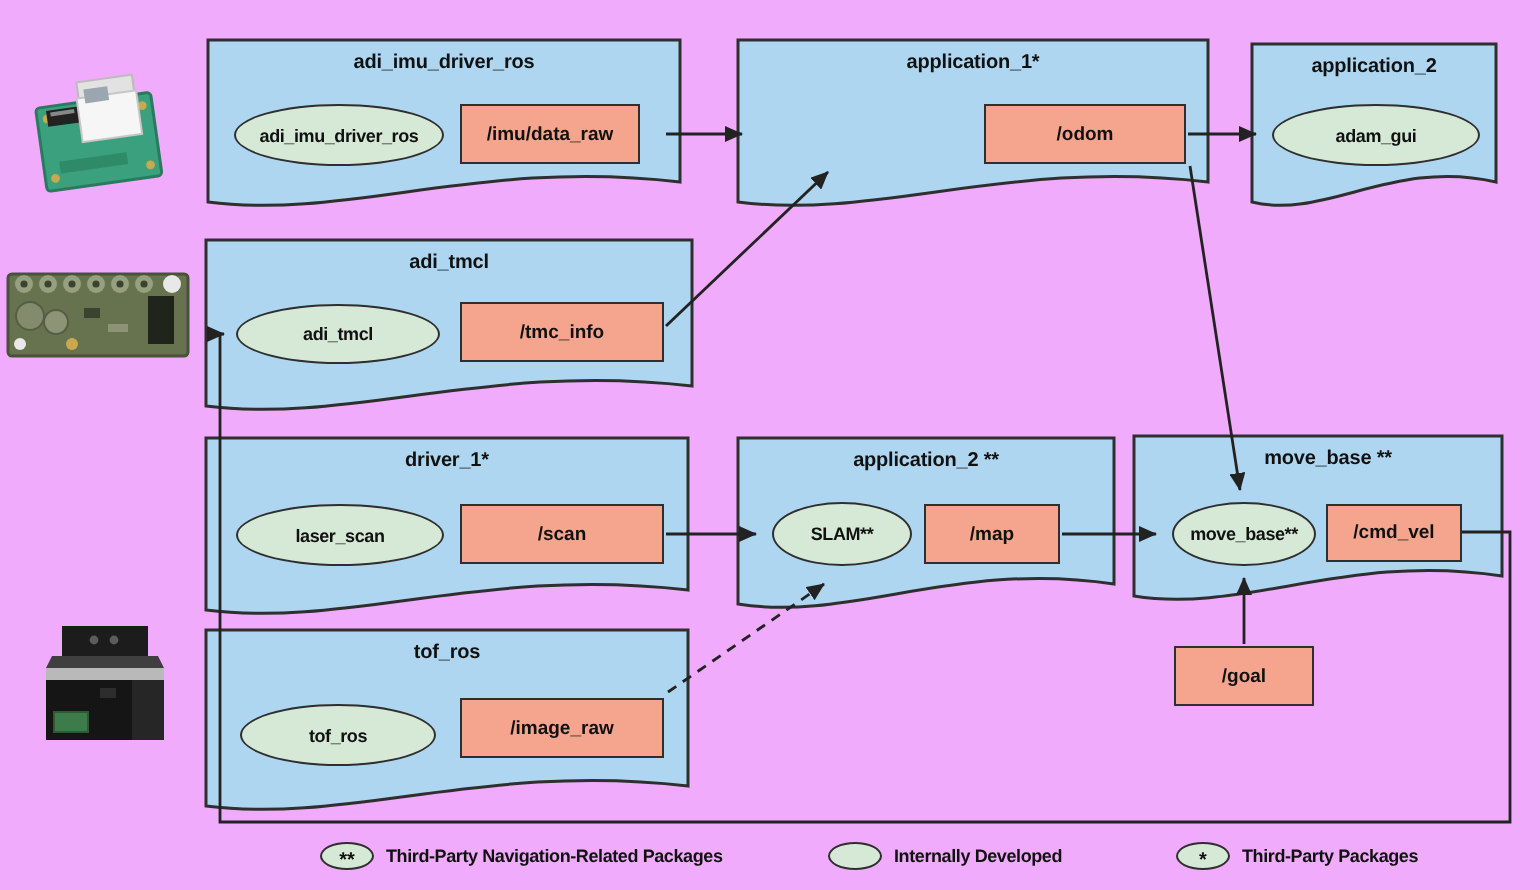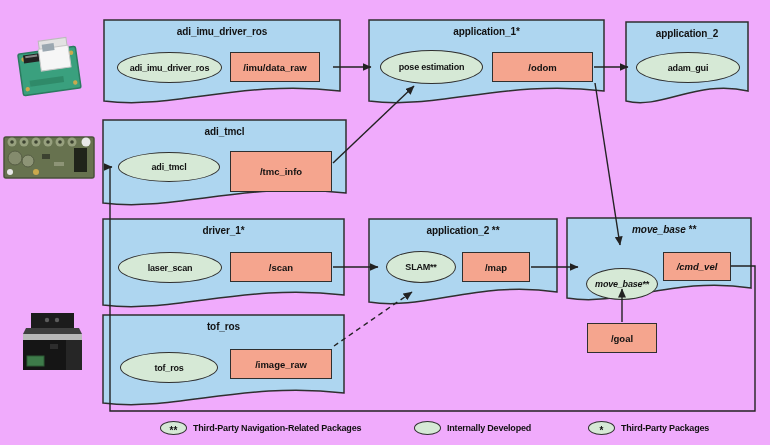--- a/index.html
+++ b/index.html
@@ -97,65 +97,64 @@
     <div class="pkg-title">adi_imu_driver_ros</div>
     <div class="node" style="left:14px; top:33px; width:105px; height:31px;">adi_imu_driver_ros</div>
     <div class="topic" style="left:127px; top:33px; width:90px; height:30px;">/imu/data_raw</div>
   </div>
 
   <div class="pkg" style="left:368px; top:19px; width:237px; height:87px;">
       <svg class="pkg-bg" width="237" height="87">
         <path d="M1,1 H236 V72 C 137.45999999999998,60 71.1,91 1,82 Z"></path>
       </svg>
     <div class="pkg-title">application_1*</div>
-    <div class="node" style="left:12px; top:31px; width:103px; height:34px;">pose estimation</div>
     <div class="topic" style="left:124px; top:33px; width:101px; height:30px;">/odom</div>
   </div>
 
   <div class="pkg" style="left:625px; top:21px; width:124px; height:85px;">
       <svg class="pkg-bg" width="124" height="85">
         <path d="M1,1 H123 V70 C 71.92,58 37.199999999999996,89 1,80 Z"></path>
       </svg>
     <div class="pkg-title">application_2</div>
     <div class="node" style="left:11px; top:31px; width:104px; height:31px;">adam_gui</div>
   </div>
 
   <div class="pkg" style="left:102px; top:119px; width:245px; height:89px;">
       <svg class="pkg-bg" width="245" height="89">
         <path d="M1,1 H244 V74 C 142.1,62 73.5,93 1,84 Z"></path>
       </svg>
     <div class="pkg-title">adi_tmcl</div>
     <div class="node" style="left:16px; top:33px; width:102px; height:30px;">adi_tmcl</div>
-    <div class="topic" style="left:128px; top:32px; width:102px; height:41px;">/tmc_info</div>
+    <div class="topic" style="left:128px; top:32px; width:102px; height:30px;">/tmc_info</div>
   </div>
 
   <div class="pkg" style="left:102px; top:218px; width:243px; height:92px;">
       <svg class="pkg-bg" width="243" height="92">
         <path d="M1,1 H242 V77 C 140.94,65 72.89999999999999,96 1,87 Z"></path>
       </svg>
     <div class="pkg-title">driver_1*</div>
     <div class="node" style="left:16px; top:34px; width:104px; height:31px;">laser_scan</div>
     <div class="topic" style="left:128px; top:34px; width:102px; height:30px;">/scan</div>
   </div>
 
   <div class="pkg" style="left:368px; top:218px; width:190px; height:89px;">
       <svg class="pkg-bg" width="190" height="89">
         <path d="M1,1 H189 V74 C 110.19999999999999,62 57,93 1,84 Z"></path>
       </svg>
     <div class="pkg-title">application_2 **</div>
     <div class="node" style="left:18px; top:33px; width:70px; height:32px;">SLAM**</div>
     <div class="topic" style="left:94px; top:34px; width:68px; height:30px;">/map</div>
   </div>
 
-  <div class="pkg" style="left:566px; top:217px; width:196px; height:86px;font-style:italic;">
+  <div class="pkg" style="left:566px; top:217px; width:196px; height:86px;">
       <svg class="pkg-bg" width="186" height="86">
         <path d="M1,1 H185 V71 C 107.88,59 55.8,90 1,81 Z"></path>
       </svg>
     <div class="pkg-title">move_base **</div>
-    <div class="node" style="left:20px; top:51px; width:72px; height:32px;">move_base**</div>
+    <div class="node" style="left:20px; top:34px; width:72px; height:32px;">move_base**</div>
     <div class="topic" style="left:97px; top:35px; width:68px; height:29px;">/cmd_vel</div>
   </div>
 
   <div class="pkg" style="left:102px; top:314px; width:243px; height:94px;">
       <svg class="pkg-bg" width="243" height="94">
         <path d="M1,1 H242 V79 C 140.94,67 72.89999999999999,98 1,89 Z"></path>
       </svg>
     <div class="pkg-title">tof_ros</div>
     <div class="node" style="left:18px; top:38px; width:98px; height:31px;">tof_ros</div>
     <div class="topic" style="left:128px; top:35px; width:102px; height:30px;">/image_raw</div>

